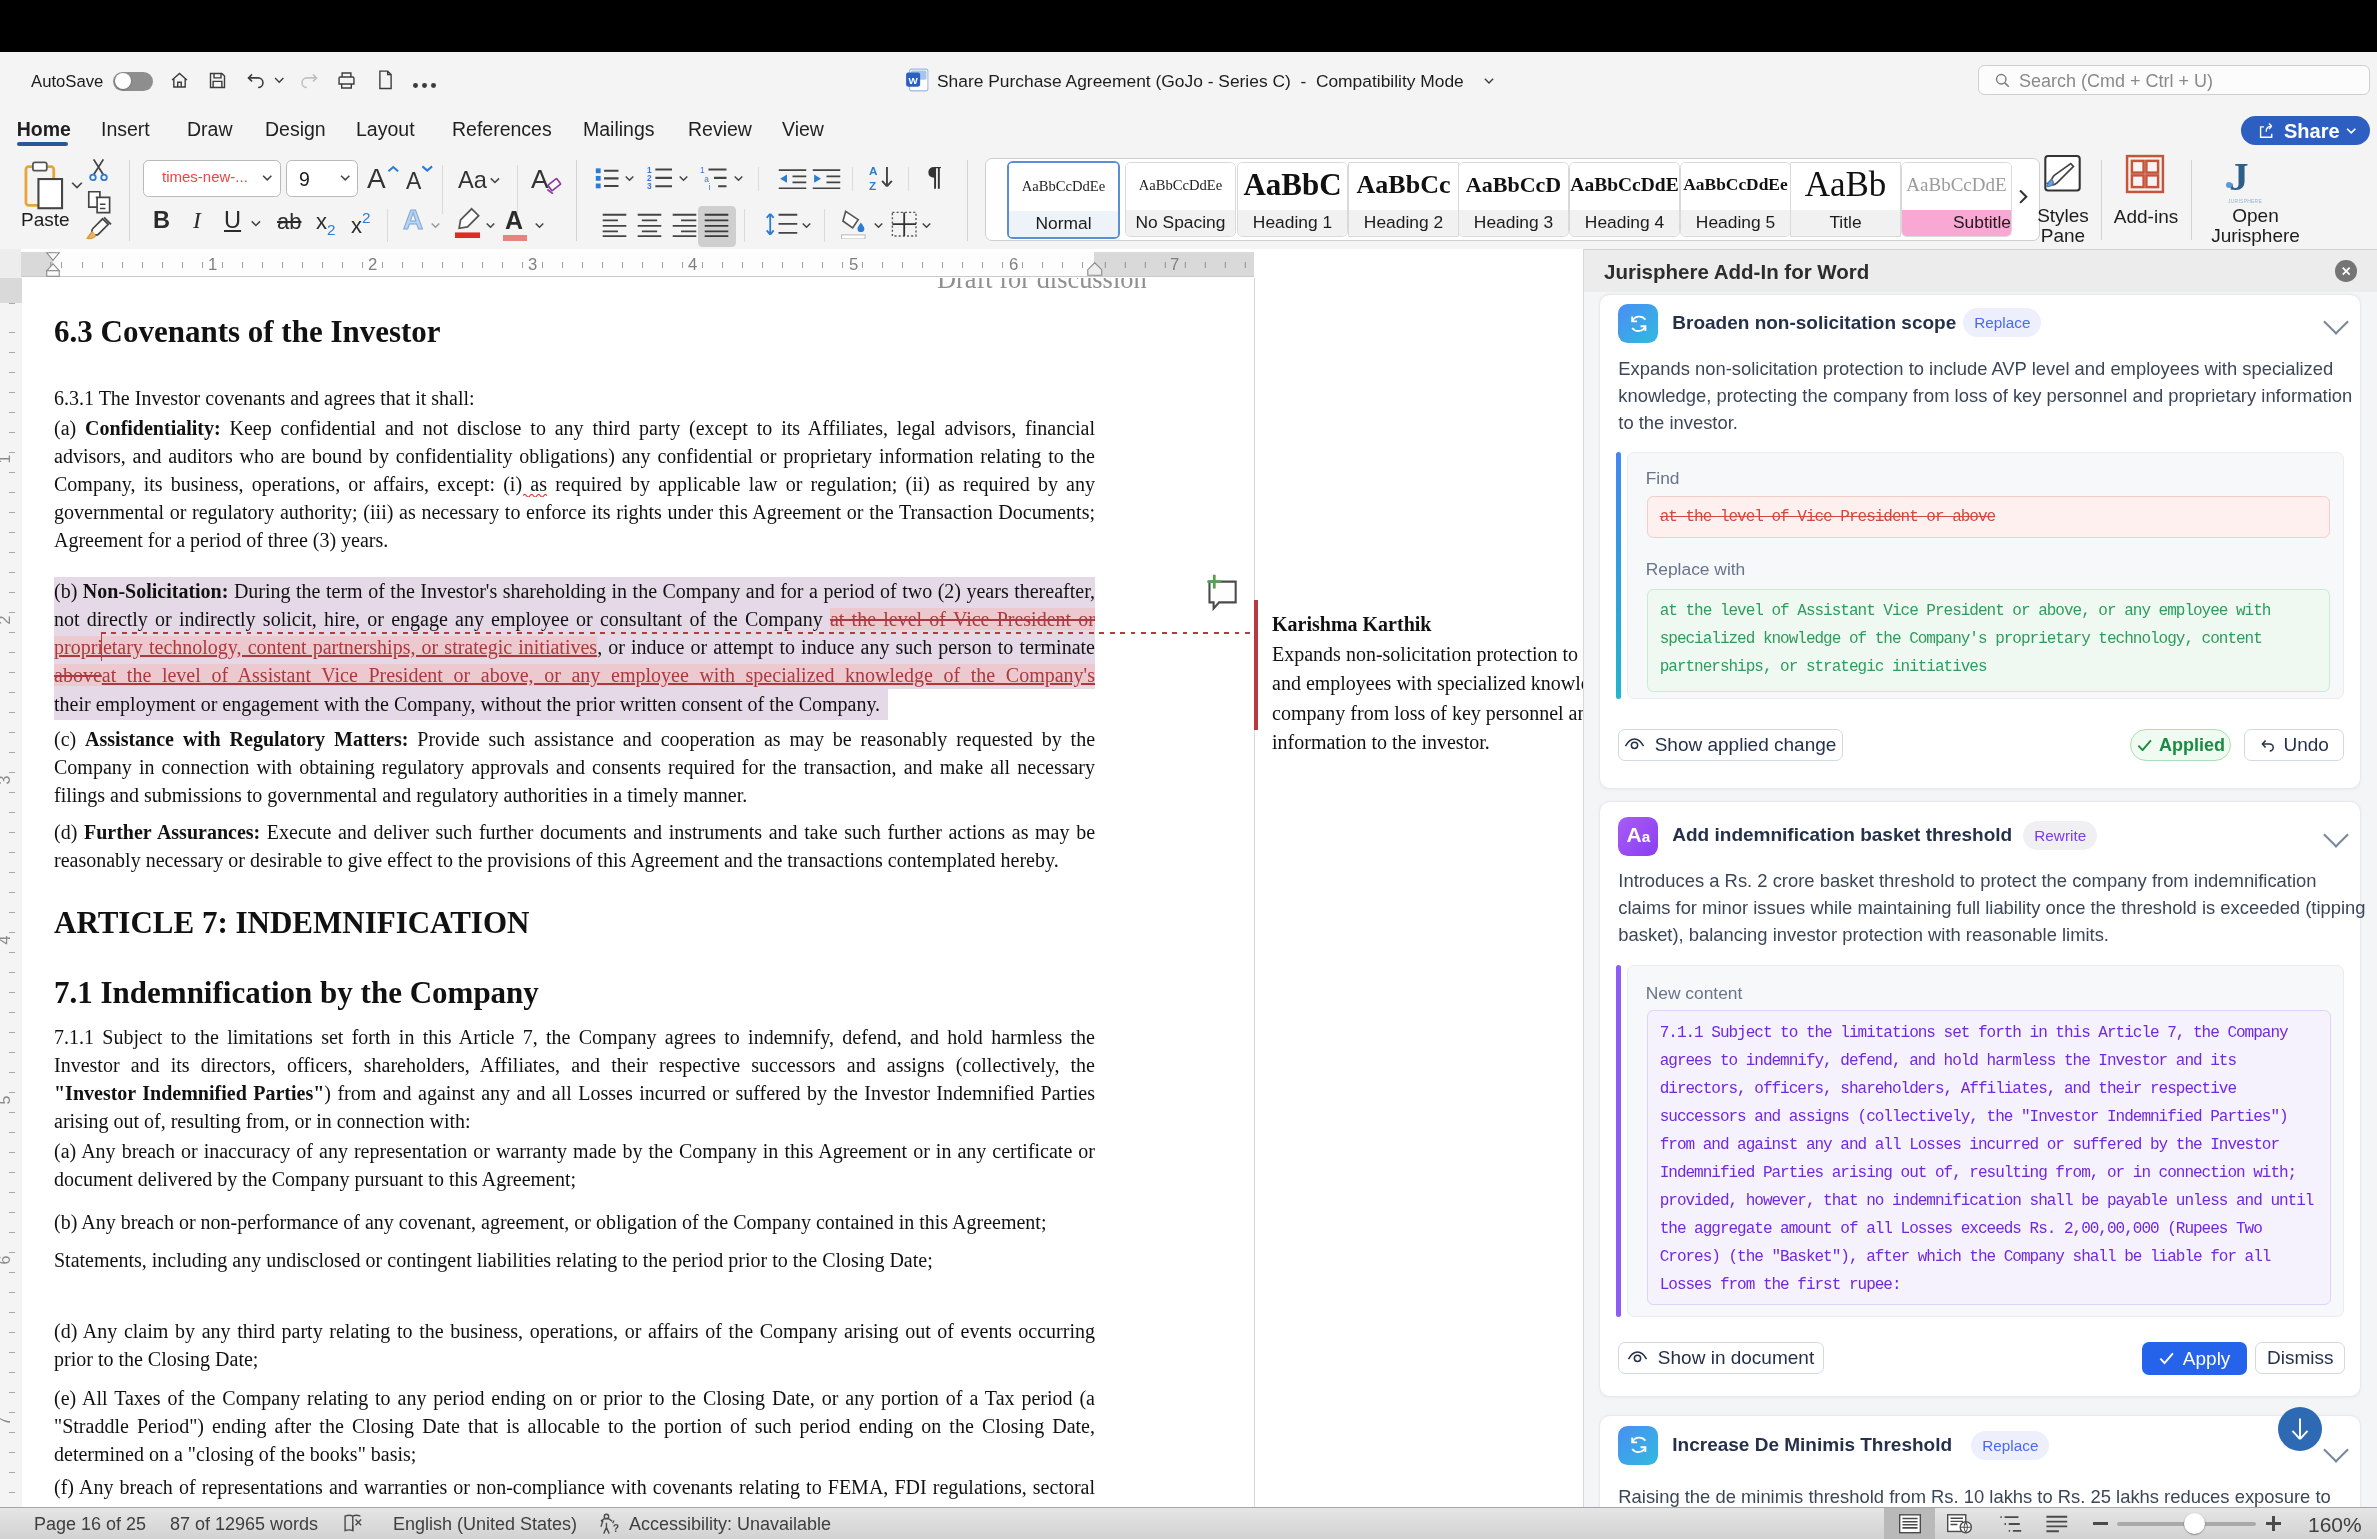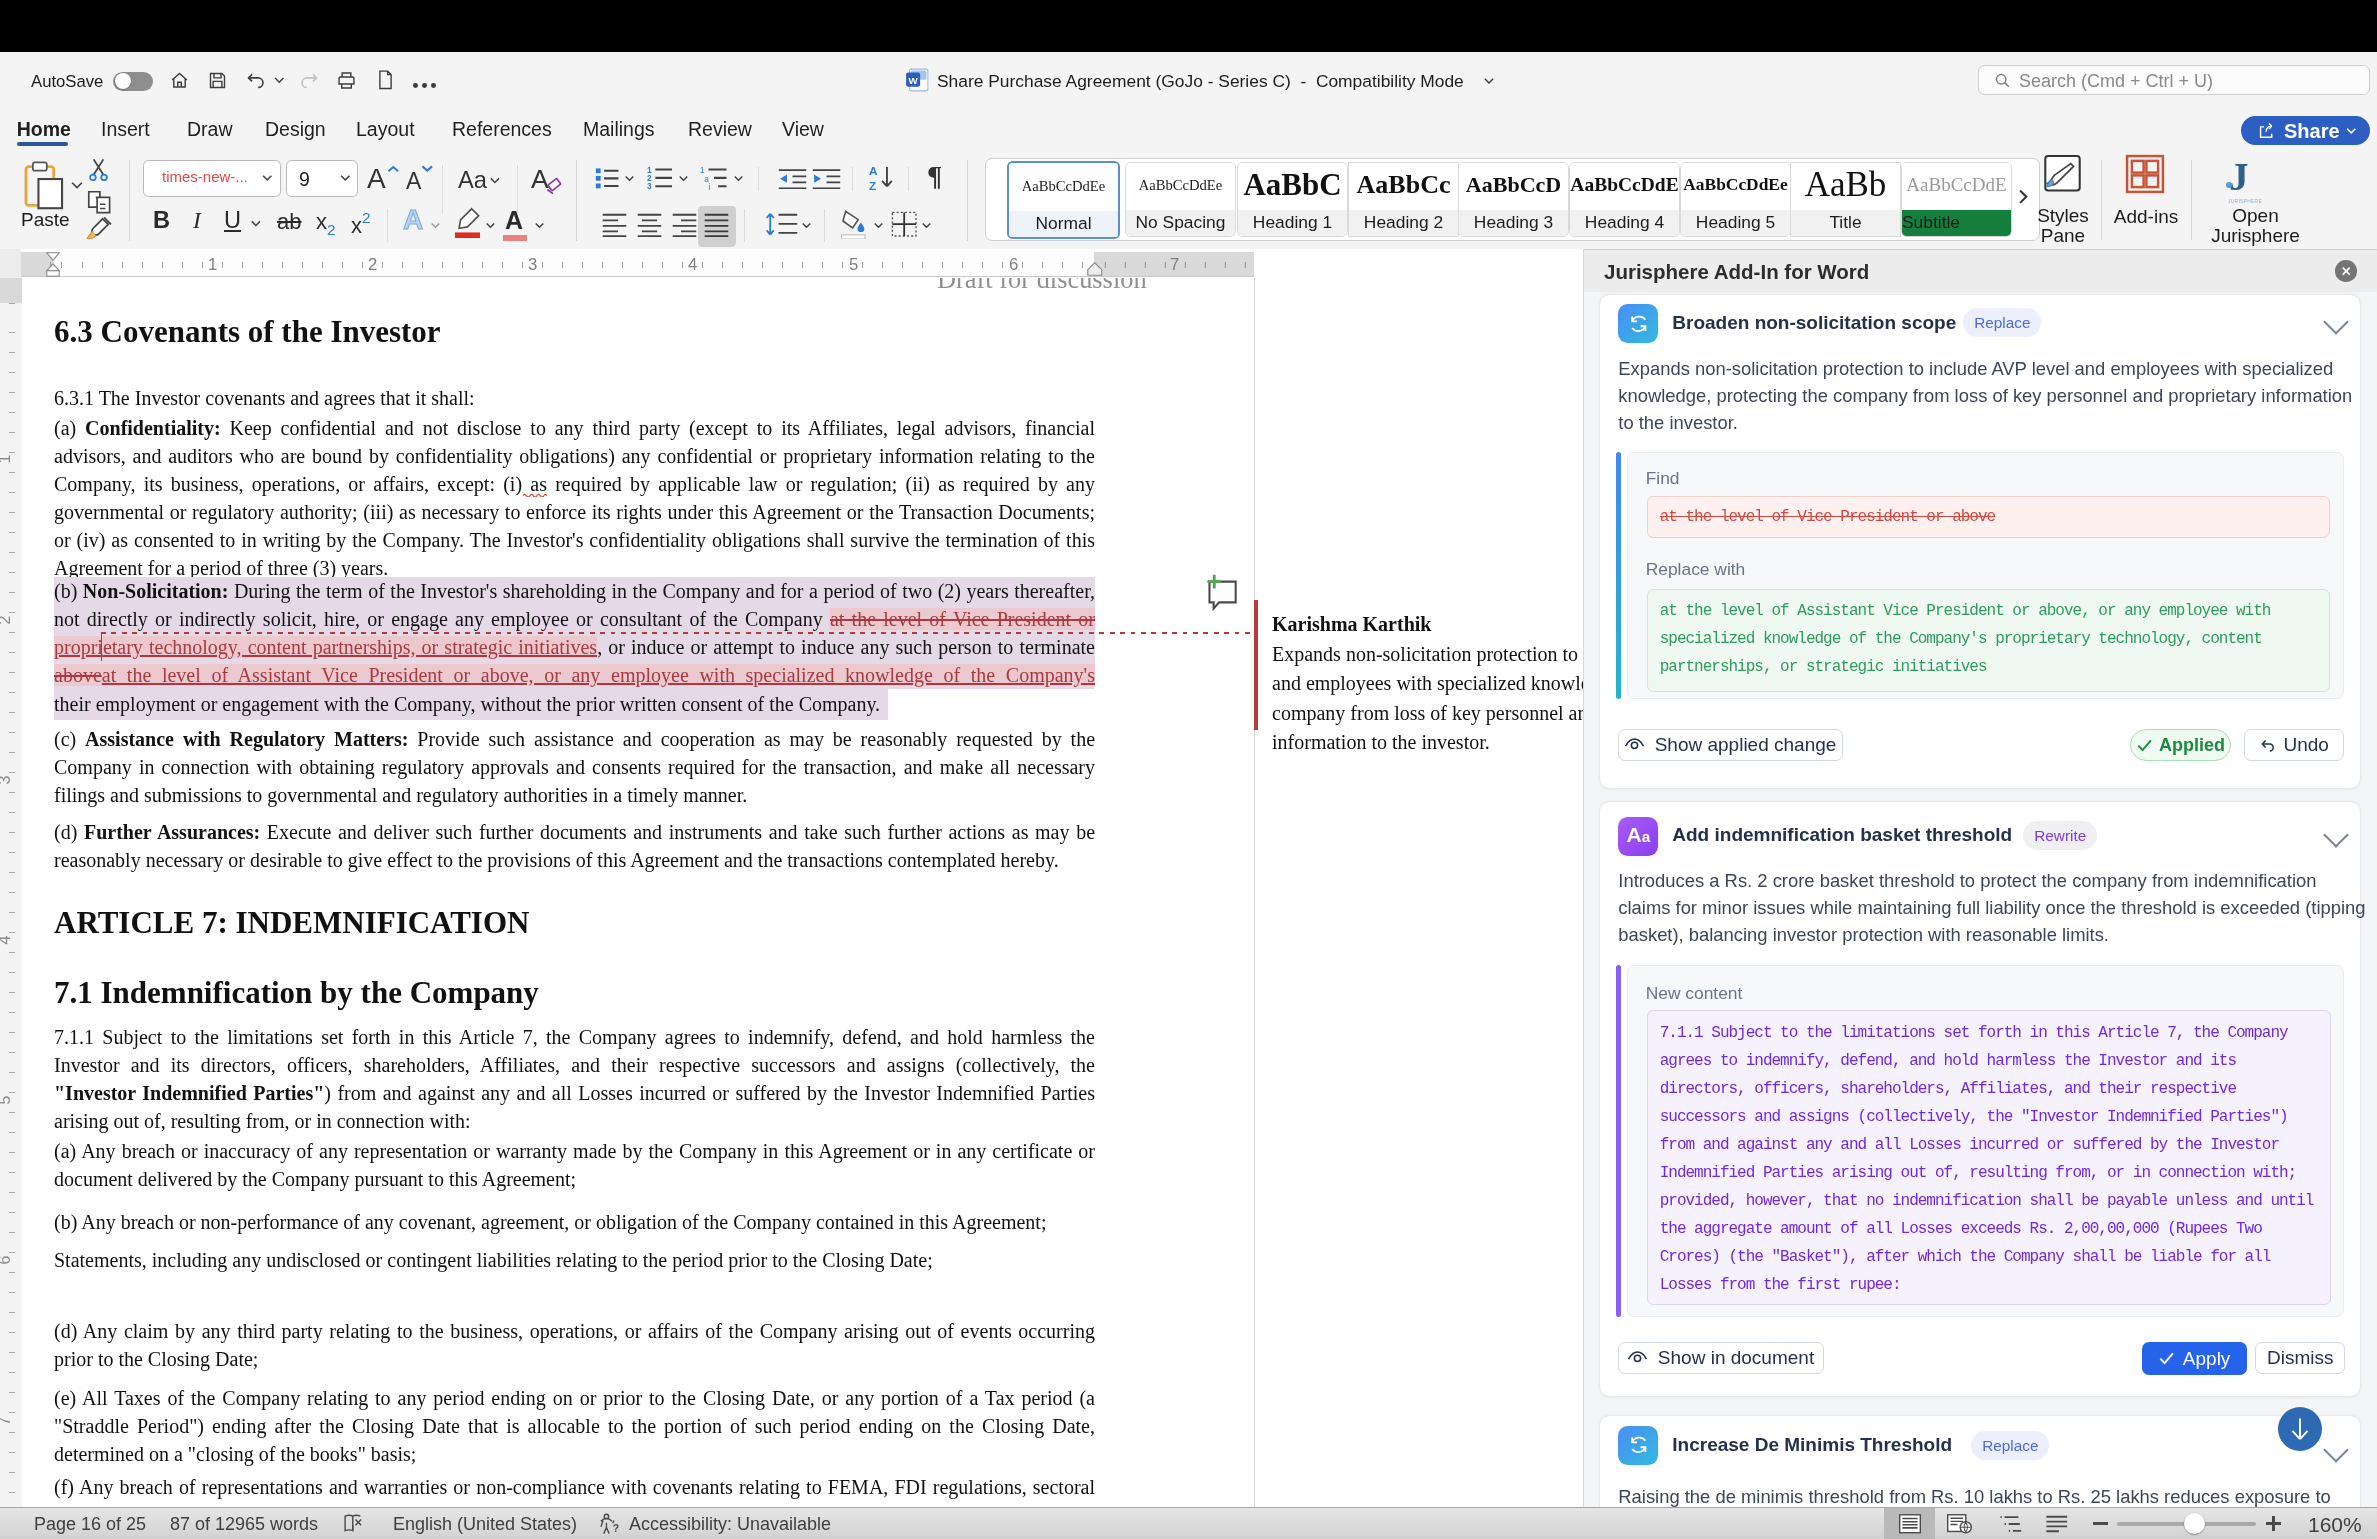--- a/index.html
+++ b/index.html
@@ -327,21 +327,21 @@
     <div class="abs" style="left:1680px;top:162px;width:111px;height:75px;border:1.4px solid #d9d9d9;border-radius:5.6px;background:#fff;overflow:hidden">
       <div style="height:47px;background:#fff;text-align:center;font-family:'Liberation Serif';font-weight:bold;font-size:17.4px;color:#111;line-height:43px;white-space:nowrap">AaBbCcDdEe</div>
       <div style="height:26.4px;background:#f1f1f1;text-align:center;font-size:17.4px;color:#1c1c1c;line-height:25px">Heading 5</div>
     </div>
     <div class="abs" style="left:1790px;top:162px;width:111px;height:75px;border:1.4px solid #d9d9d9;border-radius:1px;background:#fff;overflow:hidden">
       <div style="height:47px;background:#fff;text-align:center;font-family:'Liberation Serif';font-size:35px;color:#111;line-height:44px;white-space:nowrap">AaBb</div>
       <div style="height:26.4px;background:#f1f1f1;text-align:center;font-size:17.4px;color:#1c1c1c;line-height:25px">Title</div>
     </div>
     <div class="abs" style="left:1901px;top:162px;width:111px;height:75px;border:1.4px solid #d9d9d9;border-radius:5.6px;background:#fff;overflow:hidden">
       <div style="height:47px;background:#fff;text-align:center;font-family:'Liberation Serif';font-size:19px;color:#9b9b9b;line-height:44px;white-space:nowrap">AaBbCcDdE</div>
-      <div style="height:26.4px;background:#15803d;text-align:left;font-size:17.4px;color:#1c1c1c;line-height:25px">Subtitle</div>
+      <div style="height:26.4px;background:#f9a8d4;text-align:right;font-size:17.4px;color:#1c1c1c;line-height:25px">Subtitle</div>
     </div>
   </div>
   <svg class="abs" style="left:2018px;top:189px" width="10.4" height="15.3" viewBox="0 0 15 22" fill="none" stroke="#333" stroke-width="3">
       <path d="M3 2l9 9-9 9"></path>
     </svg>
 
   <svg class="abs" style="left:2043px;top:154px" width="39" height="44" viewBox="0 0 56 64">
       <rect x="3" y="3" width="50" height="50" rx="4" fill="#fff" stroke="#333" stroke-width="3"></rect>
       <path d="M44 18 20 42c-4 4-12 4-14 1 6-2 6-8 10-12L40 14z" fill="#fff" stroke="#444" stroke-width="2.5"></path>
       <path d="M14 44c-3 3-8 4-9 3 2-3 3-7 6-9 2-2 5 4 3 6z" fill="#6aa3e0" stroke="#4a83c0" stroke-width="2"></path>
@@ -411,21 +411,20 @@
   <div class="abs" style="left:937px;top:264px;font-family:'Liberation Serif';font-size:26.4px;color:#8f8f8f;white-space:nowrap">Draft for discussion</div>
   <div class="dh" style="top:314px">6.3 Covenants of the Investor</div>
   <div class="doc" style="top:384px">
       <div class="ll">6.3.1 The Investor covenants and agrees that it shall:</div>
     </div>
   <div class="doc" style="top:414px">
     <div class="jl">(a) <b>Confidentiality:</b> Keep confidential and not disclose to any third party (except to its Affiliates, legal advisors, financial</div>
     <div class="jl">advisors, and auditors who are bound by confidentiality obligations) any confidential or proprietary information relating to the</div>
     <div class="jl">Company, its business, operations, or affairs, except: (i) as required by applicable law or regulation; (ii) as required by any</div>
     <div class="jl">governmental or regulatory authority; (iii) as necessary to enforce its rights under this Agreement or the Transaction Documents;</div>
-    <div class="jl">or (iv) as consented to in writing by the Company. The Investor's confidentiality obligations shall survive the termination of this</div>
     <div class="ll">Agreement for a period of three (3) years.</div>
   </div>
   <div class="doc" style="top:577px">
     <div class="jl hlt">(b) <b>Non-Solicitation:</b> During the term of the Investor's shareholding in the Company and for a period of two (2) years thereafter,</div>
     <div class="jl hlt">not directly or indirectly solicit, hire, or engage any employee or consultant of the Company <span class="del">at the level of Vice President or</span></div>
     <div class="jl hlt"><span class="ins">proprietary technology, content partnerships, or strategic initiatives</span>, or induce or attempt to induce any such person to terminate</div>
     <div class="jl hlt"><span class="del">above</span><span class="ins">at the level of Assistant Vice President or above, or any employee with specialized knowledge of the Company's</span></div>
     <div class="ll"><span class="hlt" style="padding:3.5px 8.3px 6.3px 0">their employment or engagement with the Company, without the prior written consent of the Company.</span></div>
   </div>
   <div class="doc" style="top:725px">

